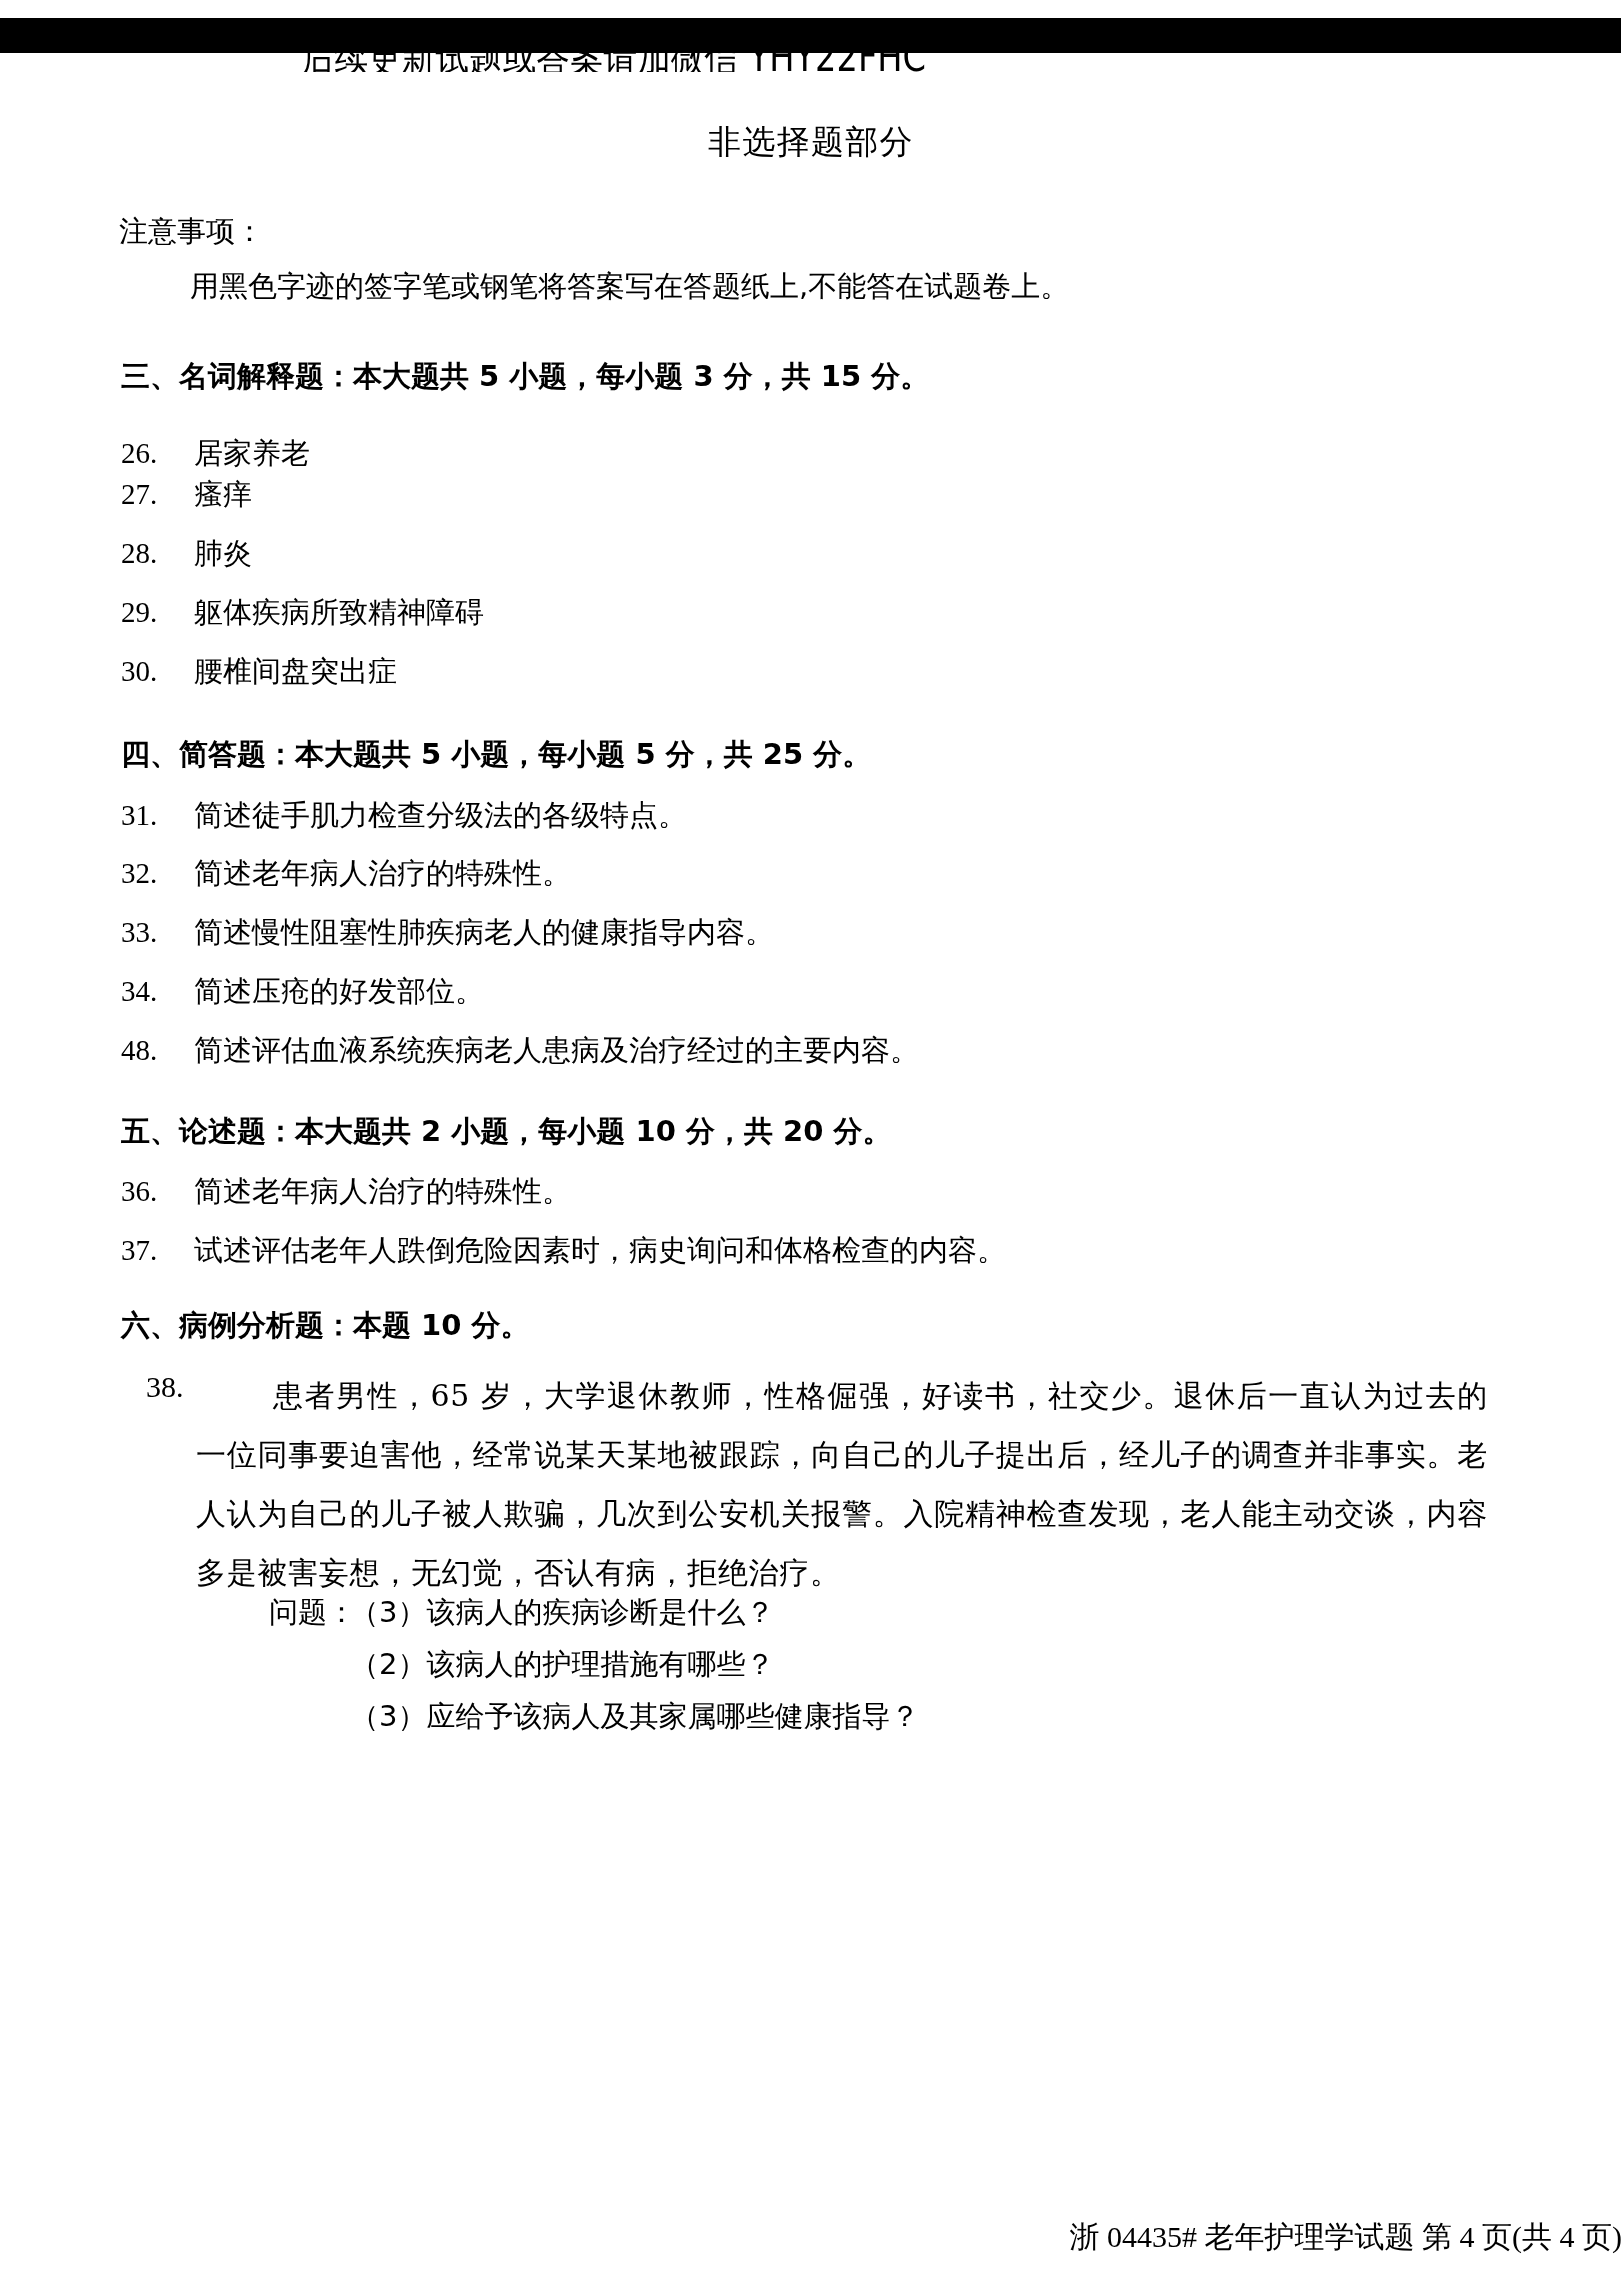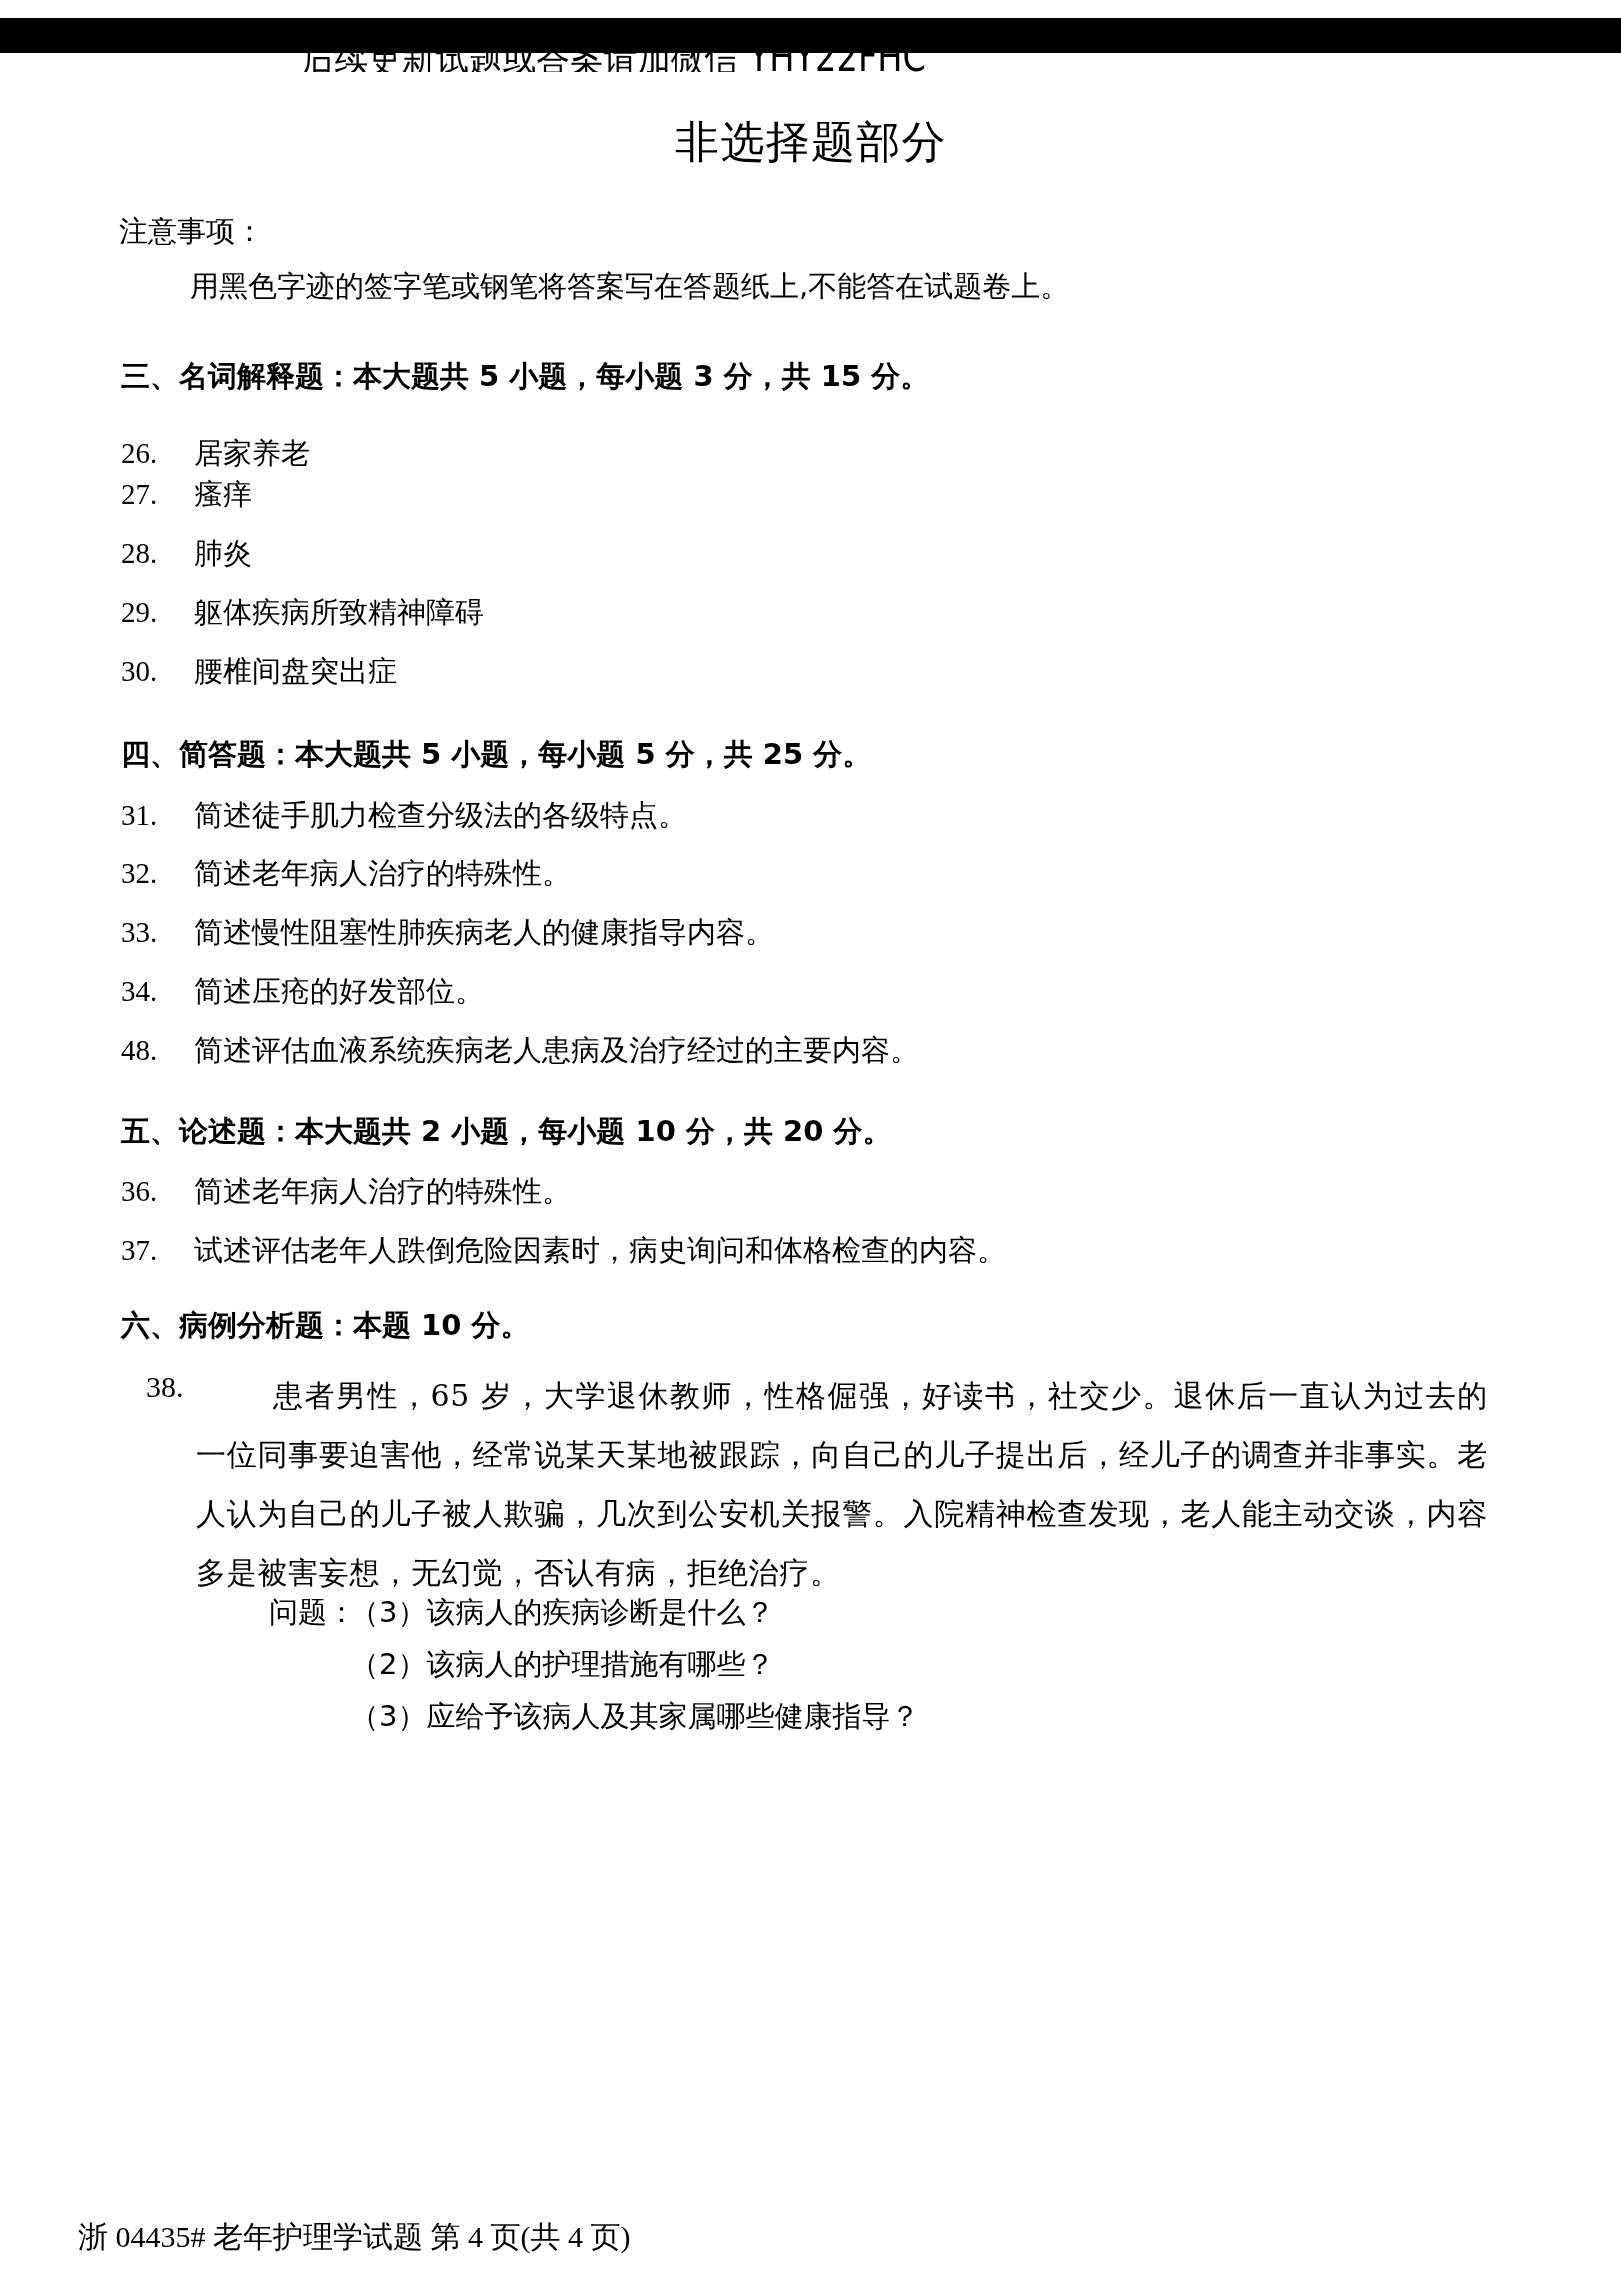--- a/index.html
+++ b/index.html
@@ -10,38 +10,38 @@
   .abs { position: absolute; white-space: nowrap; }
   .top-bar { position: absolute; left: 0; top: 18.3px; width: 1622px; height: 35px; background: #000; }
   .watermark {
     position: absolute; top: 34px; left: 301px; width: 1046px; height: 38px;
     overflow: hidden; font-family: "DejaVu Sans", sans-serif; font-size: 41px; line-height: 41px;
     transform: scaleX(0.82); transform-origin: left top;
   }
   .watermark span { display: inline-block; margin-top: 2.6px; }
   .title {
     position: absolute; top: 119px; left: 0; width: 1622px; text-align: center;
-    font-family: "DejaVu Sans", sans-serif; font-size: 44px; line-height: 46px; letter-spacing: 1.3px;
+    font-family: "DejaVu Sans", sans-serif; font-size: 33px; line-height: 46px; letter-spacing: 1.3px;
   }
   .sans { font-family: "DejaVu Sans", sans-serif; }
   .notice-label { left: 119px; top: 213px; font-size: 29px; line-height: 37px; }
   .notice-text { left: 190px; top: 268px; font-size: 29px; line-height: 37px; }
   .section-head { left: 121px; font-size: 29px; line-height: 37px; font-weight: bold; font-family: "DejaVu Sans", sans-serif; }
   .item { left: 121px; font-size: 29px; line-height: 37px; }
   .item .num { display: inline-block; width: 73px; font-family: "Liberation Serif", serif; }
   .item .txt { font-family: "DejaVu Sans", sans-serif; }
   .case-num { left: 121px; font-size: 30px; line-height: 37px; font-family: "Liberation Serif", serif; margin-left: 25px; }
   .case-para {
     position: absolute; left: 196px; top: 1366px; width: 1292px;
     font-family: "DejaVu Serif", serif; font-size: 30px; line-height: 59px;
     text-indent: 77px; text-align: justify; letter-spacing: 0.7px;
   }
   .q { font-size: 29px; line-height: 37px; font-family: "DejaVu Sans", sans-serif; }
   .footer {
-    position: absolute; top: 2217px; left: 0; width: 1622px; text-align: left;
+    position: absolute; top: 2217px; left: 0; width: 1622px; text-align: right;
     font-size: 30px; line-height: 39px; font-family: "Liberation Serif", serif;
     padding-left: 78px; box-sizing: border-box;
   }
 </style>
 </head>
 <body>
 
 <div class="top-bar"></div>
 <div class="watermark">
   <span>后续更新试题或答案请加微信 YHY22FHC</span>

